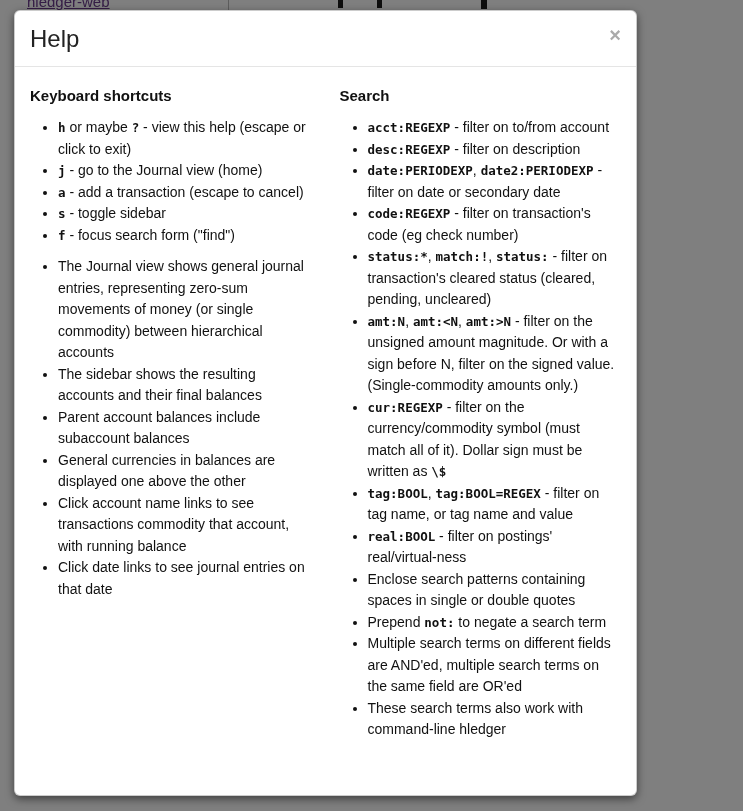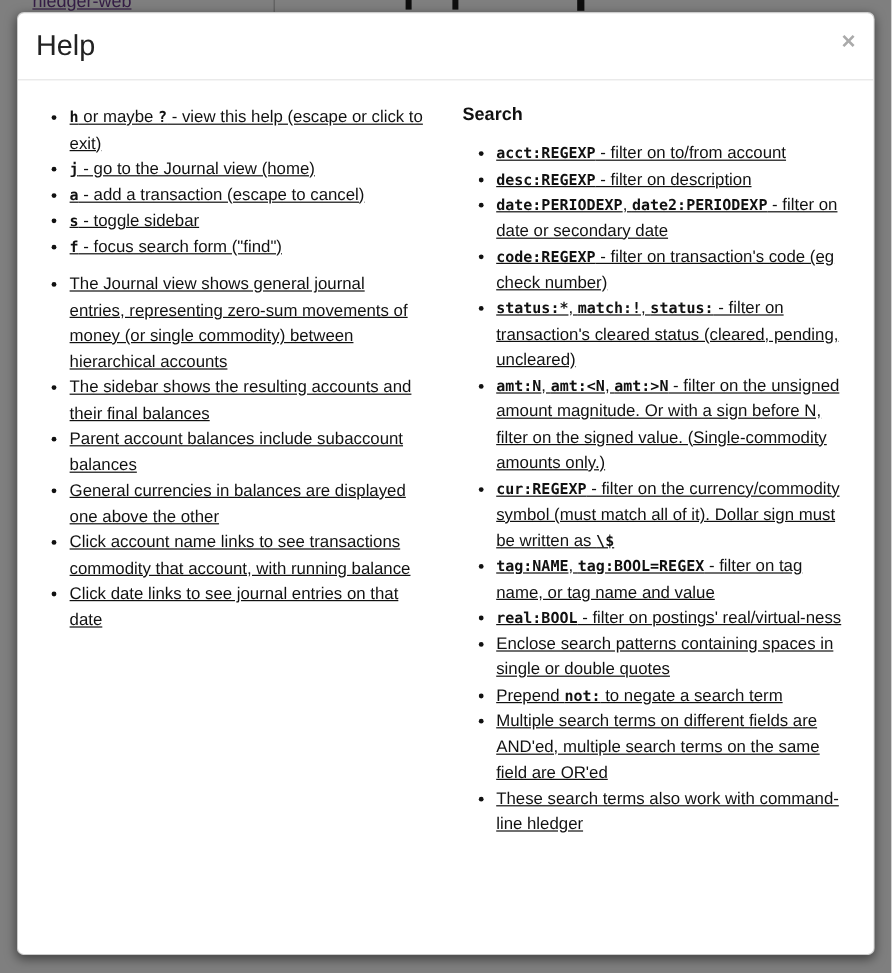--- a/index.html
+++ b/index.html
@@ -31,21 +31,21 @@
 
   .overlay {
     position: absolute; inset: 0;
     background: rgba(0,0,0,0.5);
     z-index: 5;
   }
 
   
   .modal {
     position: absolute; left: 14px; top: 10px;
-    width: 715px; height: 786px;
+    width: 623px; height: 786px;
     background: #ffffff;
     border: 1px solid rgba(0,0,0,0.2);
     border-radius: 6px;
     box-shadow: 0 3px 9px rgba(0,0,0,0.5);
     z-index: 10;
     overflow: hidden;
   }
   .modal-header {
     padding: 13px 15px 12px 15px;
     border-bottom: 1px solid #e5e5e5;
@@ -72,21 +72,20 @@
     font-size: 15px; font-weight: 700; color: #111111;
     margin: 0 0 12px 0; line-height: 1.2;
   }
   ul + .section-heading { margin-top: 31px; }
   .help-list {
     margin: 0 0 10px 0;
     padding-left: 28px;
     font-size: 14px;
     line-height: 21.5px;
     color: #111111;
-    text-decoration: underline;
   }
   .help-list li { padding: 0; margin: 0; }
   .help-list code {
     font-family: "DejaVu Sans Mono", monospace;
     font-weight: 700;
     font-size: 12.5px;
     color: #111111;
     background: none;
   }
 </style>
@@ -106,20 +105,21 @@
 <div class="modal">
   <div class="modal-header">
     <h2 class="modal-title">Help</h2>
     <button class="close-btn">
       <span>×</span>
     </button>
   </div>
   <div class="modal-body">
     <div class="columns">
       <div class="col col-left">
+          <h4 class="section-heading">Keyboard shortcuts</h4>
           <ul class="help-list">
             <li><code>h</code> or maybe <code>?</code> - view this help (escape or click to exit)</li>
             <li><code>j</code> - go to the Journal view (home)</li>
             <li><code>a</code> - add a transaction (escape to cancel)</li>
             <li><code>s</code> - toggle sidebar</li>
             <li><code>f</code> - focus search form ("find")</li>
           </ul>
           <ul class="help-list">
             <li>The Journal view shows general journal entries, representing zero-sum movements of money (or single commodity) between hierarchical accounts</li>
             <li>The sidebar shows the resulting accounts and their final balances</li>
@@ -132,21 +132,21 @@
       <div class="col col-right">
           <h4 class="section-heading">Search</h4>
           <ul class="help-list">
             <li><code>acct:REGEXP</code> - filter on to/from account</li>
             <li><code>desc:REGEXP</code> - filter on description</li>
             <li><code>date:PERIODEXP</code>, <code>date2:PERIODEXP</code> - filter on date or secondary date</li>
             <li><code>code:REGEXP</code> - filter on transaction's code (eg check number)</li>
             <li><code>status:*</code>, <code>match:!</code>, <code>status:</code> - filter on transaction's cleared status (cleared, pending, uncleared)</li>
             <li><code>amt:N</code>, <code>amt:&lt;N</code>, <code>amt:&gt;N</code> - filter on the unsigned amount magnitude. Or with a sign before N, filter on the signed value. (Single-commodity amounts only.)</li>
             <li><code>cur:REGEXP</code> - filter on the currency/commodity symbol (must match all of it). Dollar sign must be written as <code>\$</code></li>
-            <li><code>tag:NAME</code>, <code>tag:BOOL=REGEX</code> - filter on tag name, or tag name and value</li>
+            <li><code>tag:BOOL</code>, <code>tag:BOOL=REGEX</code> - filter on tag name, or tag name and value</li>
             <li><code>real:BOOL</code> - filter on postings' real/virtual-ness</li>
             <li>Enclose search patterns containing spaces in single or double quotes</li>
             <li>Prepend <code>not:</code> to negate a search term</li>
             <li>Multiple search terms on different fields are AND'ed, multiple search terms on the same field are OR'ed</li>
             <li>These search terms also work with command-line hledger</li>
           </ul>
         </div>
     </div>
   </div>
 </div>

